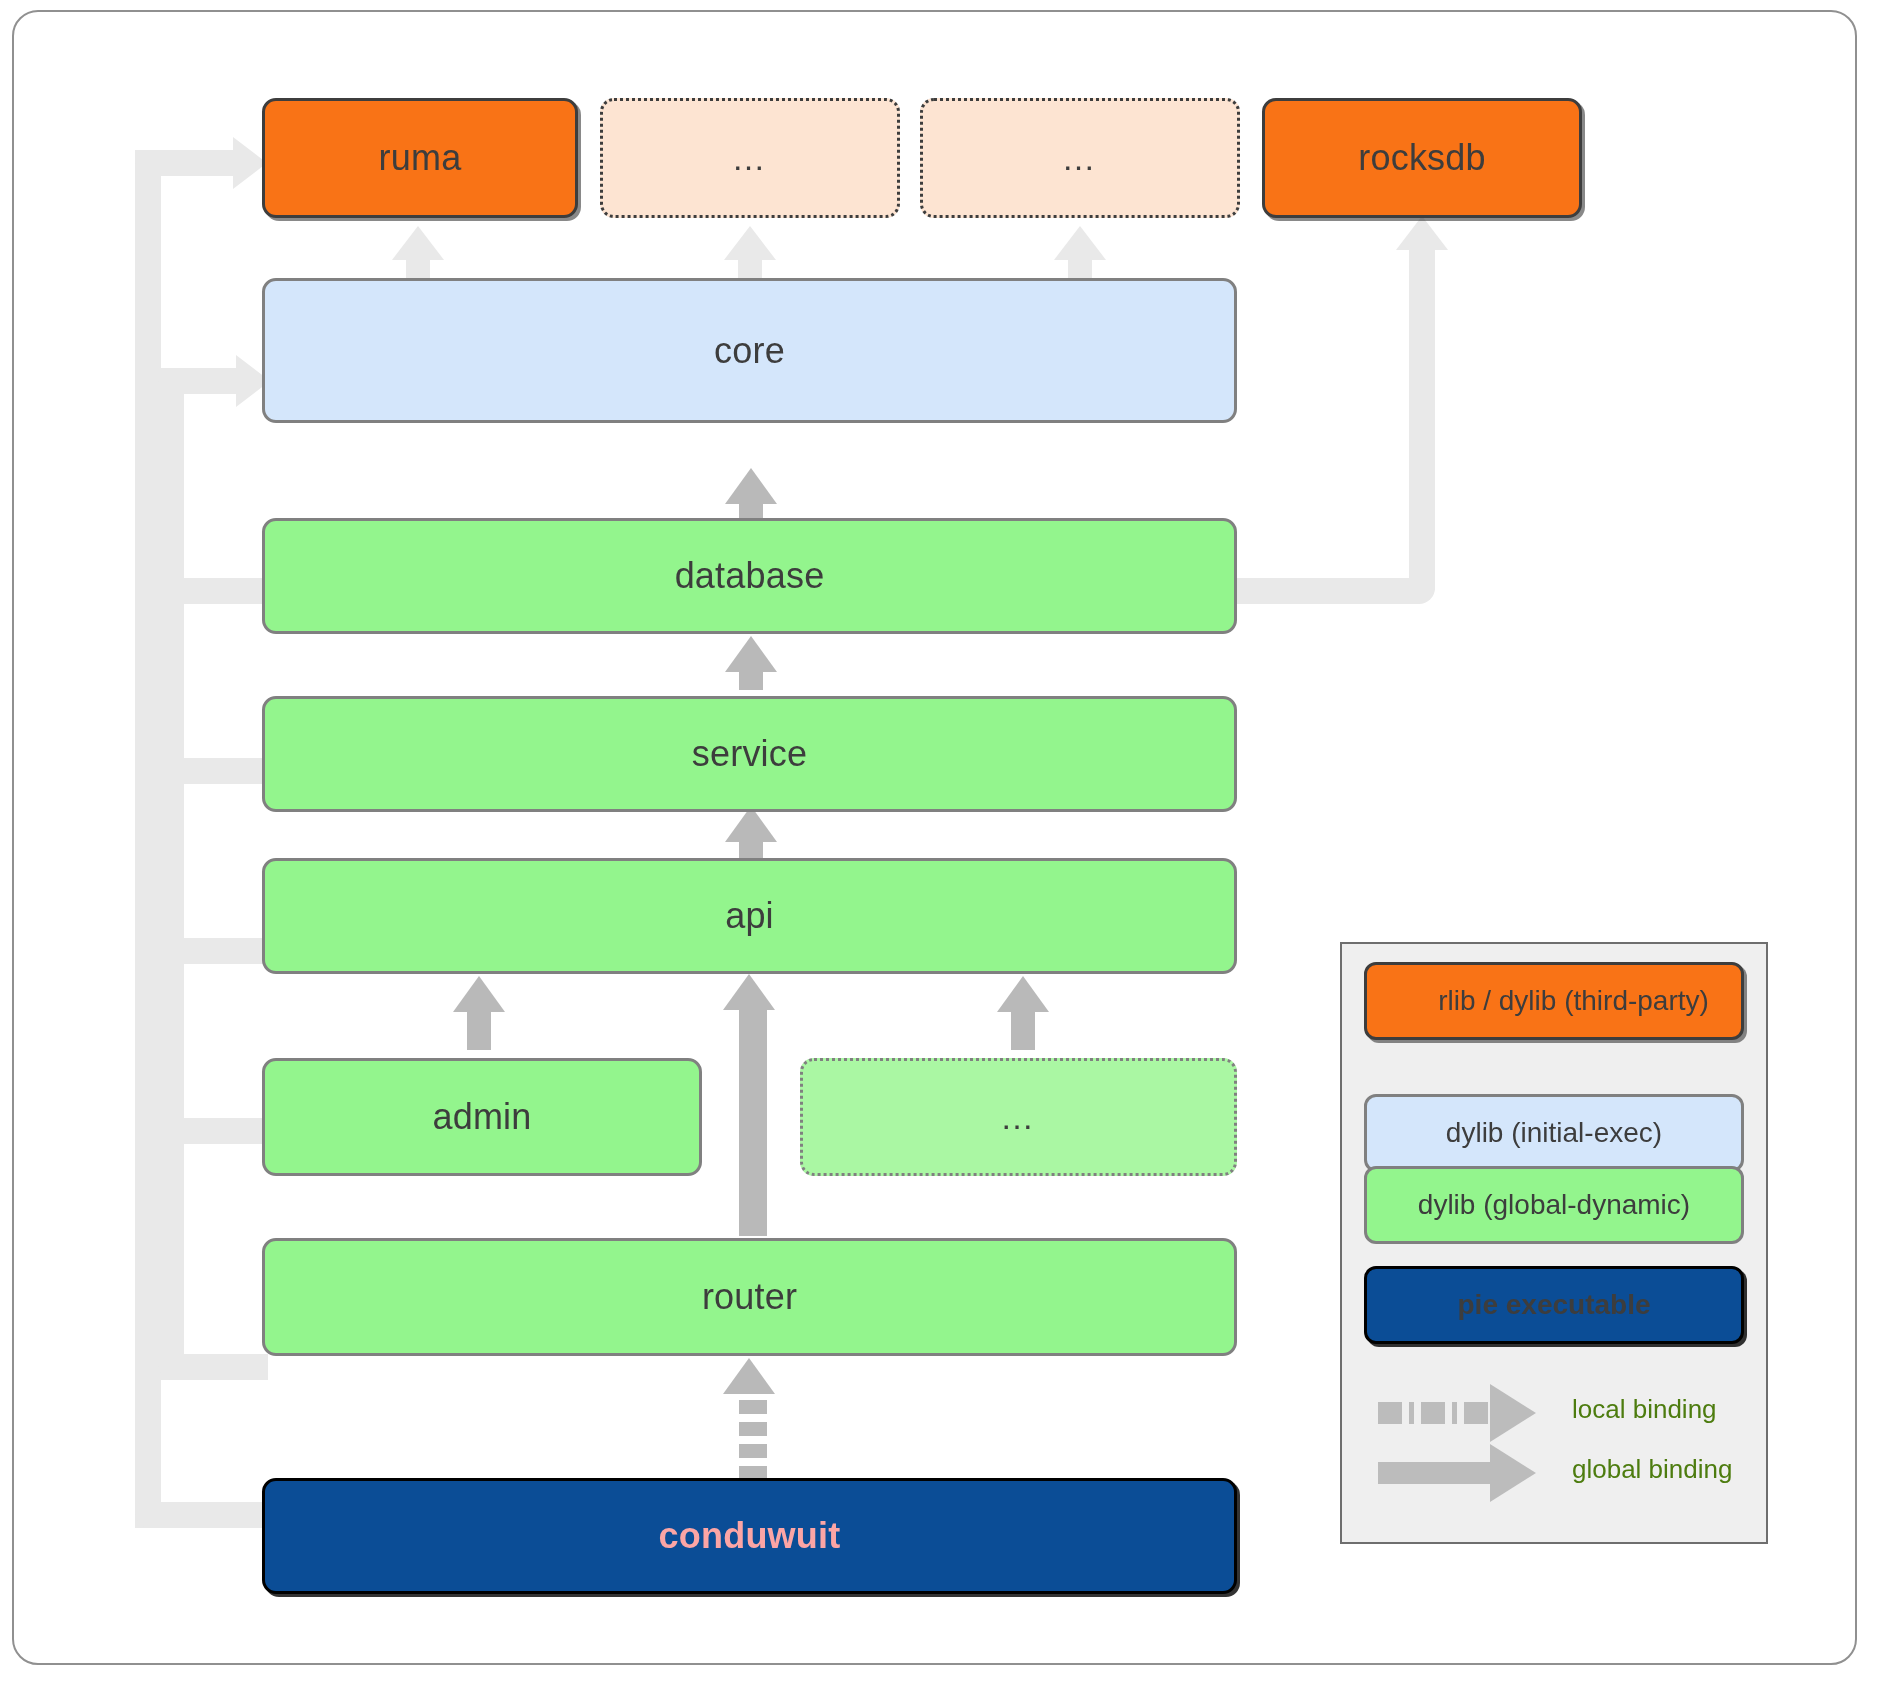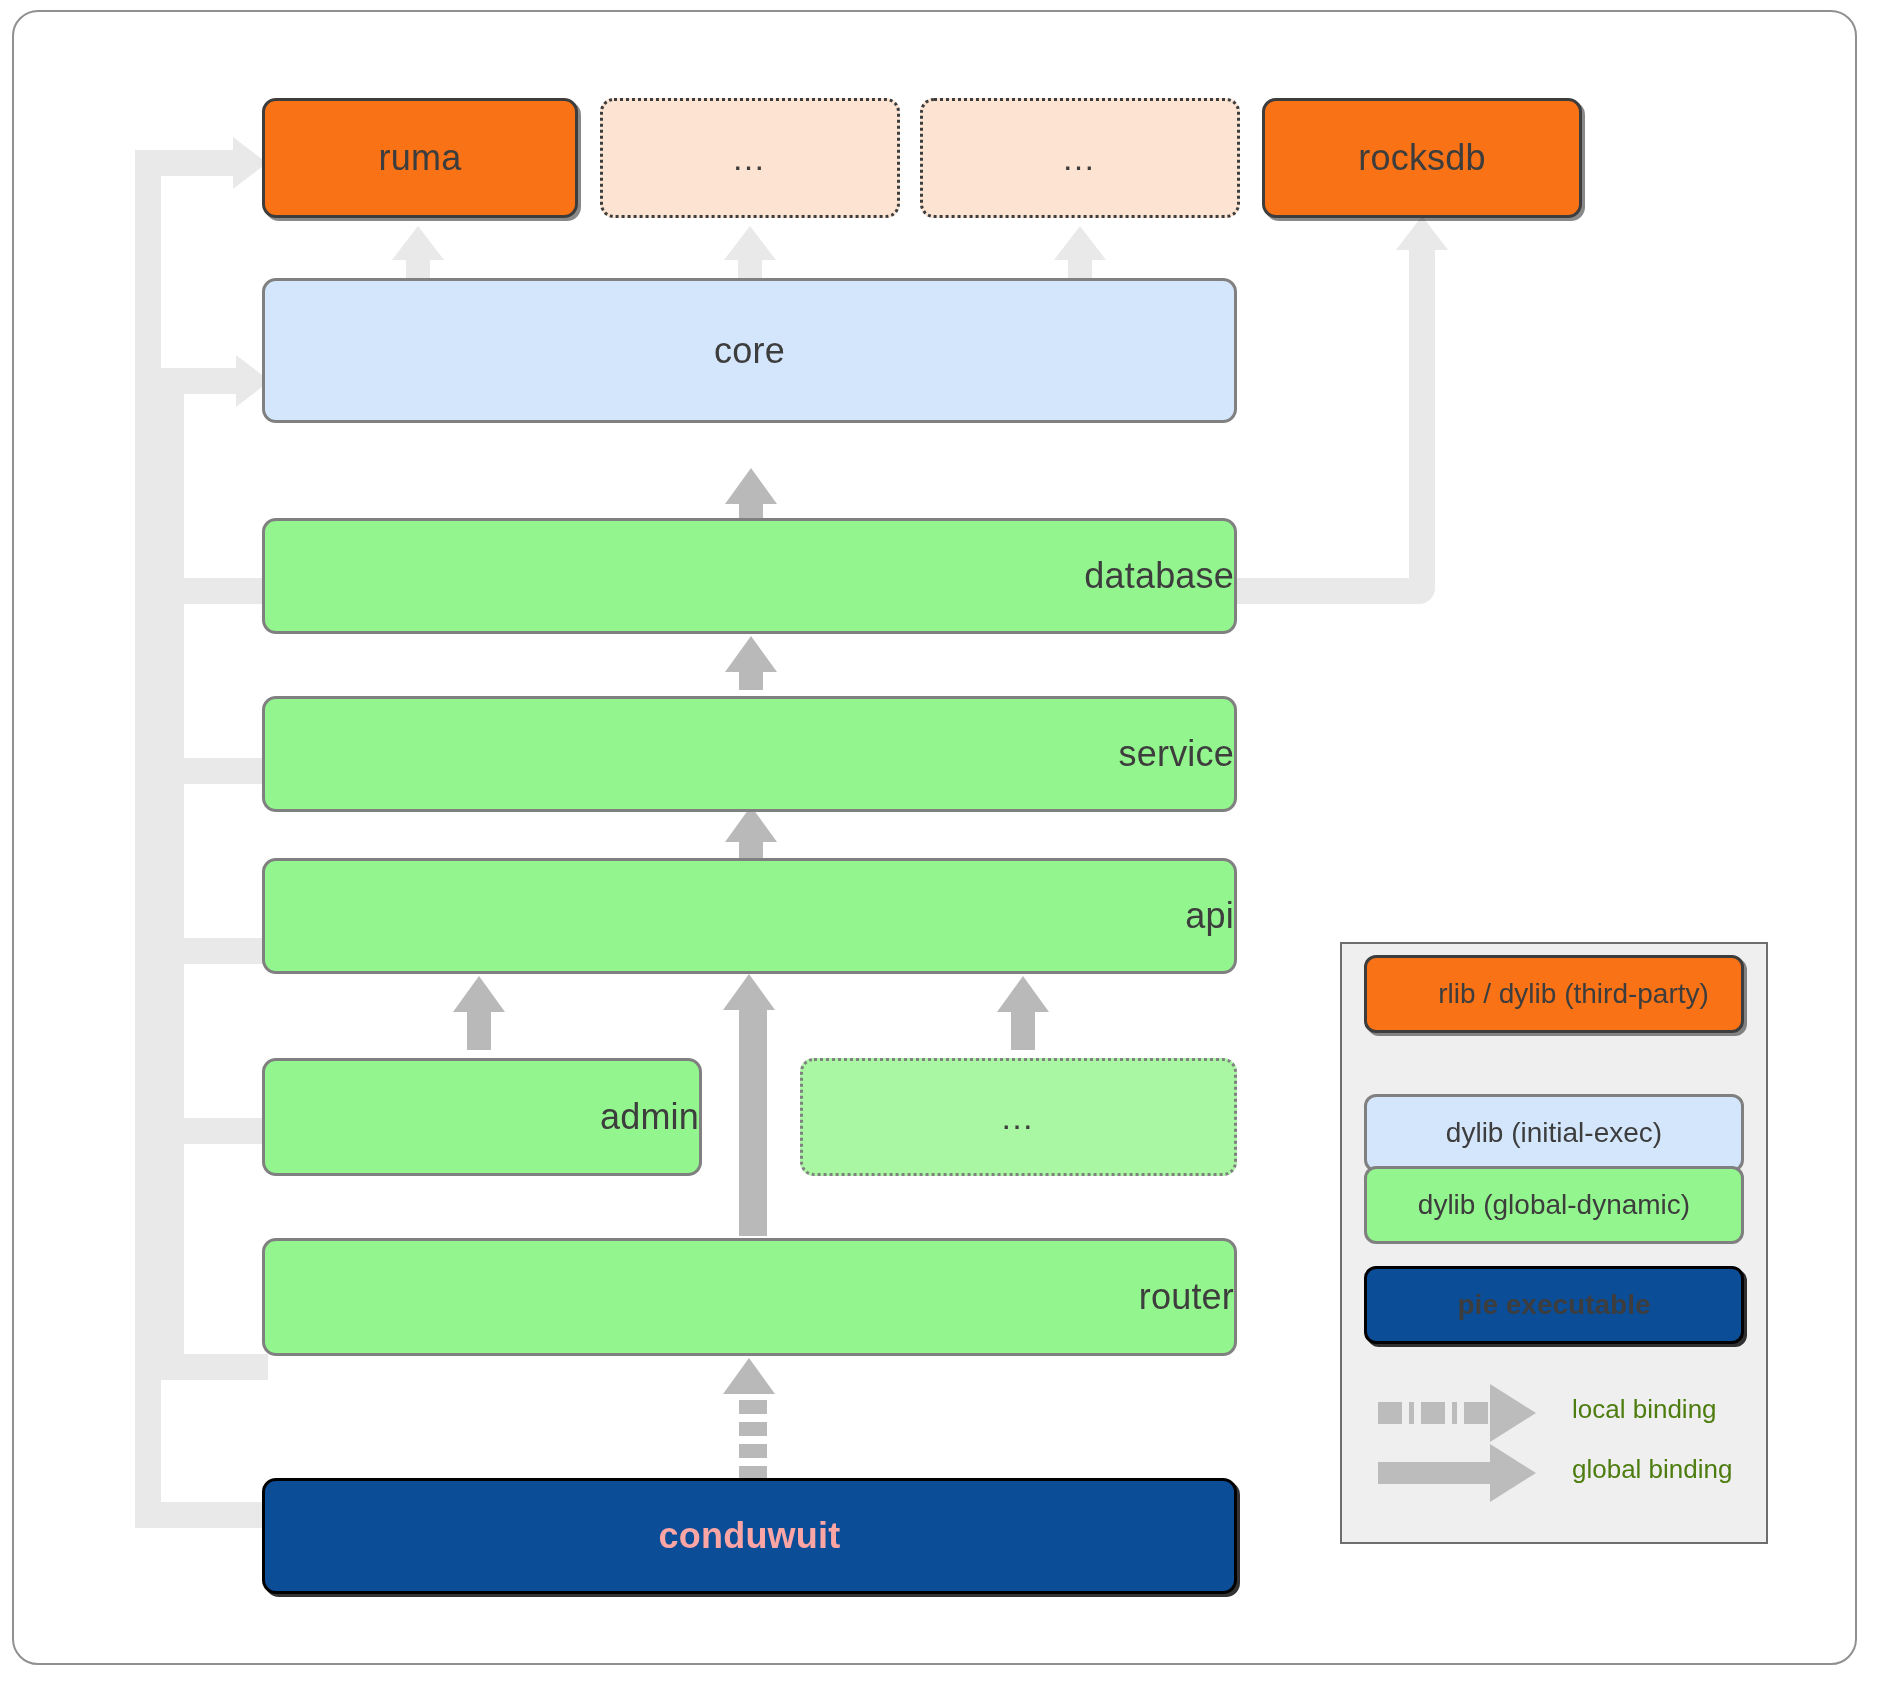--- a/index.html
+++ b/index.html
@@ -41,21 +41,20 @@
   }
   
   .n-initial{
     background:#d4e6fb;
     border:3px solid #808080;
   }
   
   .n-global{
     background:#93f58d;
     border:3px solid #808080;
-    justify-content:flex-end;
   }
   .n-global-dotted{
     background:#aaf7a3;
     border:3px dotted #808080;
   }
   
   .n-pie{
     background:#0b4d96;
     border:3px solid #000000;
     color:#fca5a5;
@@ -245,21 +244,21 @@
   </div>
 
   <div class="shaft-dash" style="left:739px;top:1392px;width:28px;height:88px;"></div>
   <div class="head-up-dark" style="left:723px;top:1358px;"></div>
 
   <div class="node n-pie" style="left:262px;top:1478px;width:975px;height:116px;">
     <span>conduwuit</span>
   </div>
 
   <div id="legend">
-    <div class="lg-box n-third" style="top:11px;padding-left:39px;">
+    <div class="lg-box n-third" style="top:18px;padding-left:39px;">
       <span>rlib / dylib (third-party)</span>
     </div>
 
     <div class="lg-box n-initial" style="top:122px;margin-top:28px;">
       <span>dylib (initial-exec)</span>
     </div>
 
     <div class="lg-box n-global" style="top:222px;">
       <span>dylib (global-dynamic)</span>
     </div>

